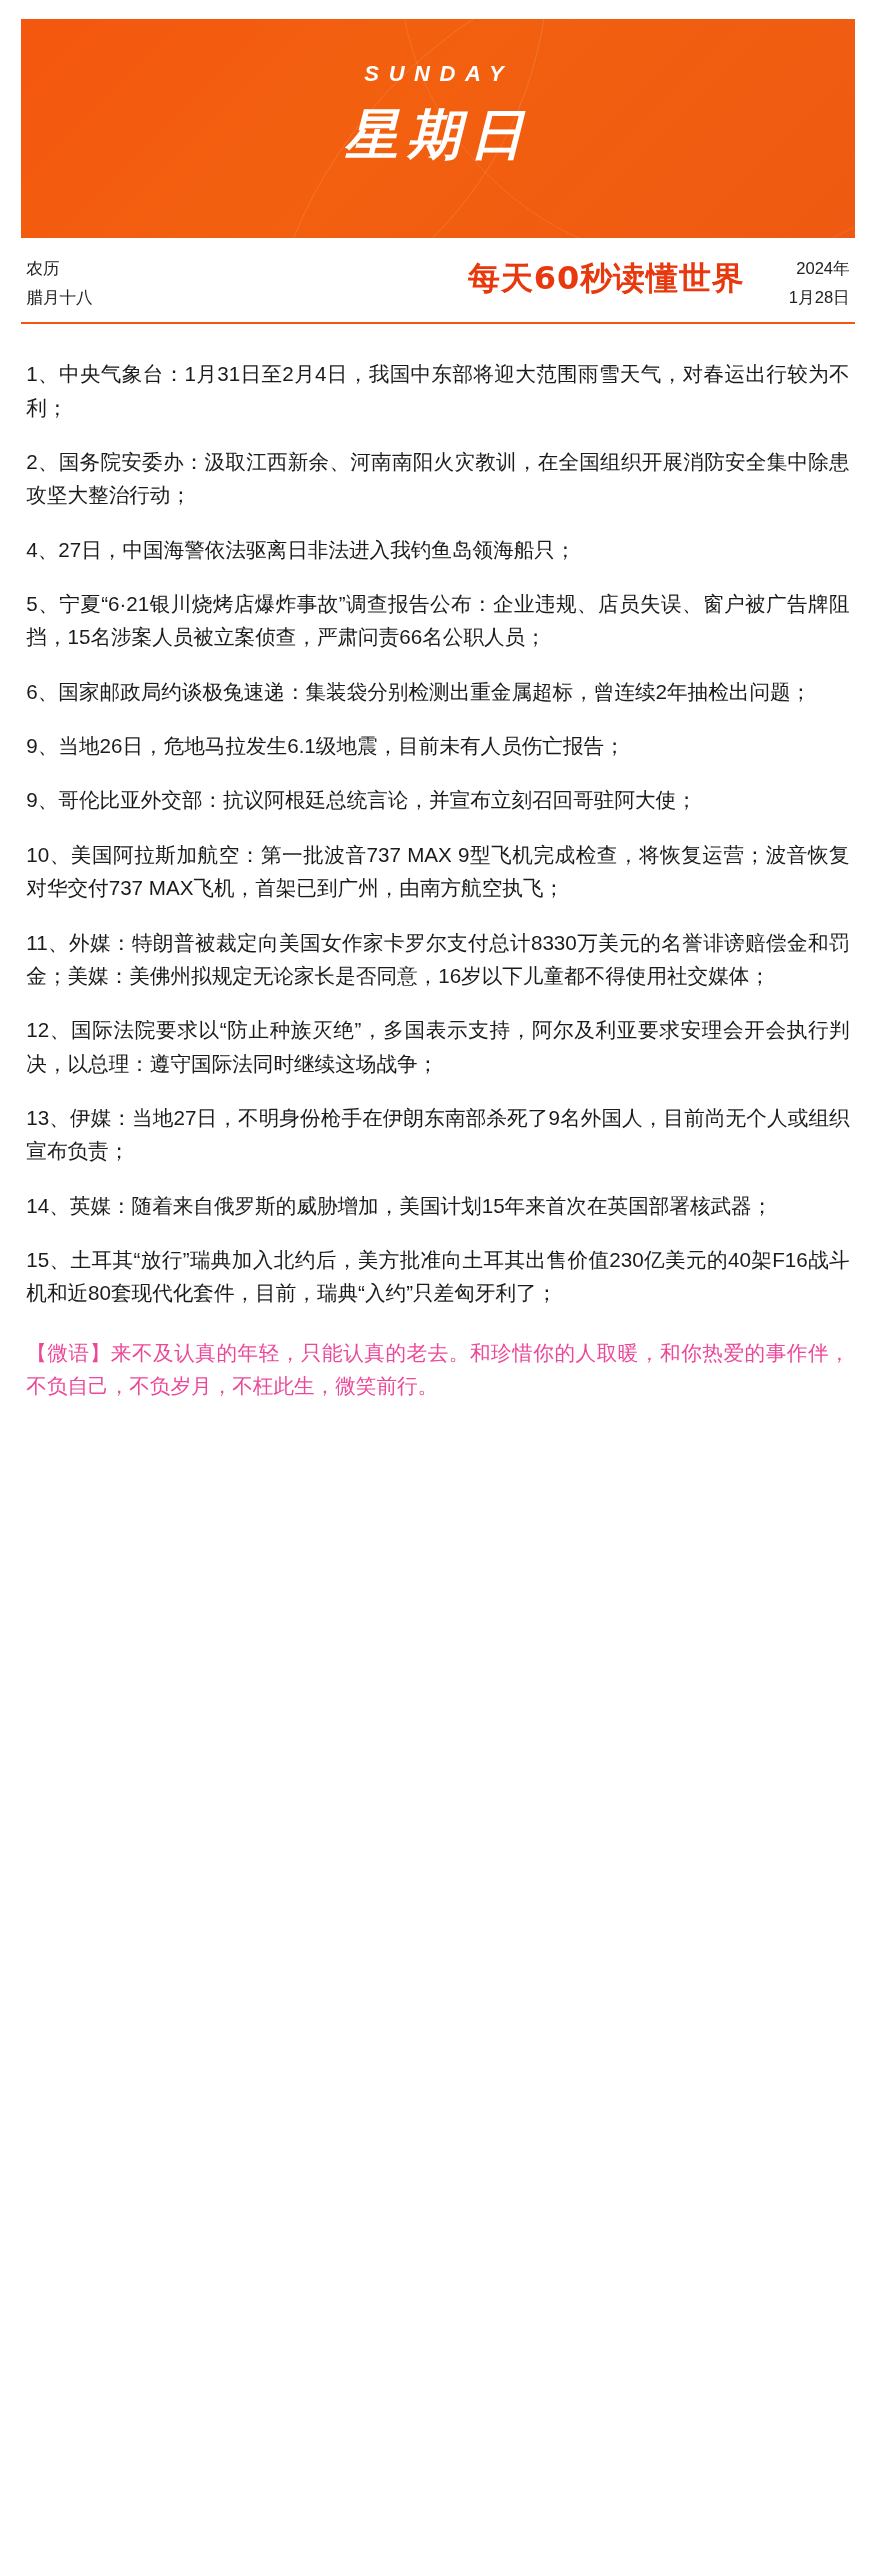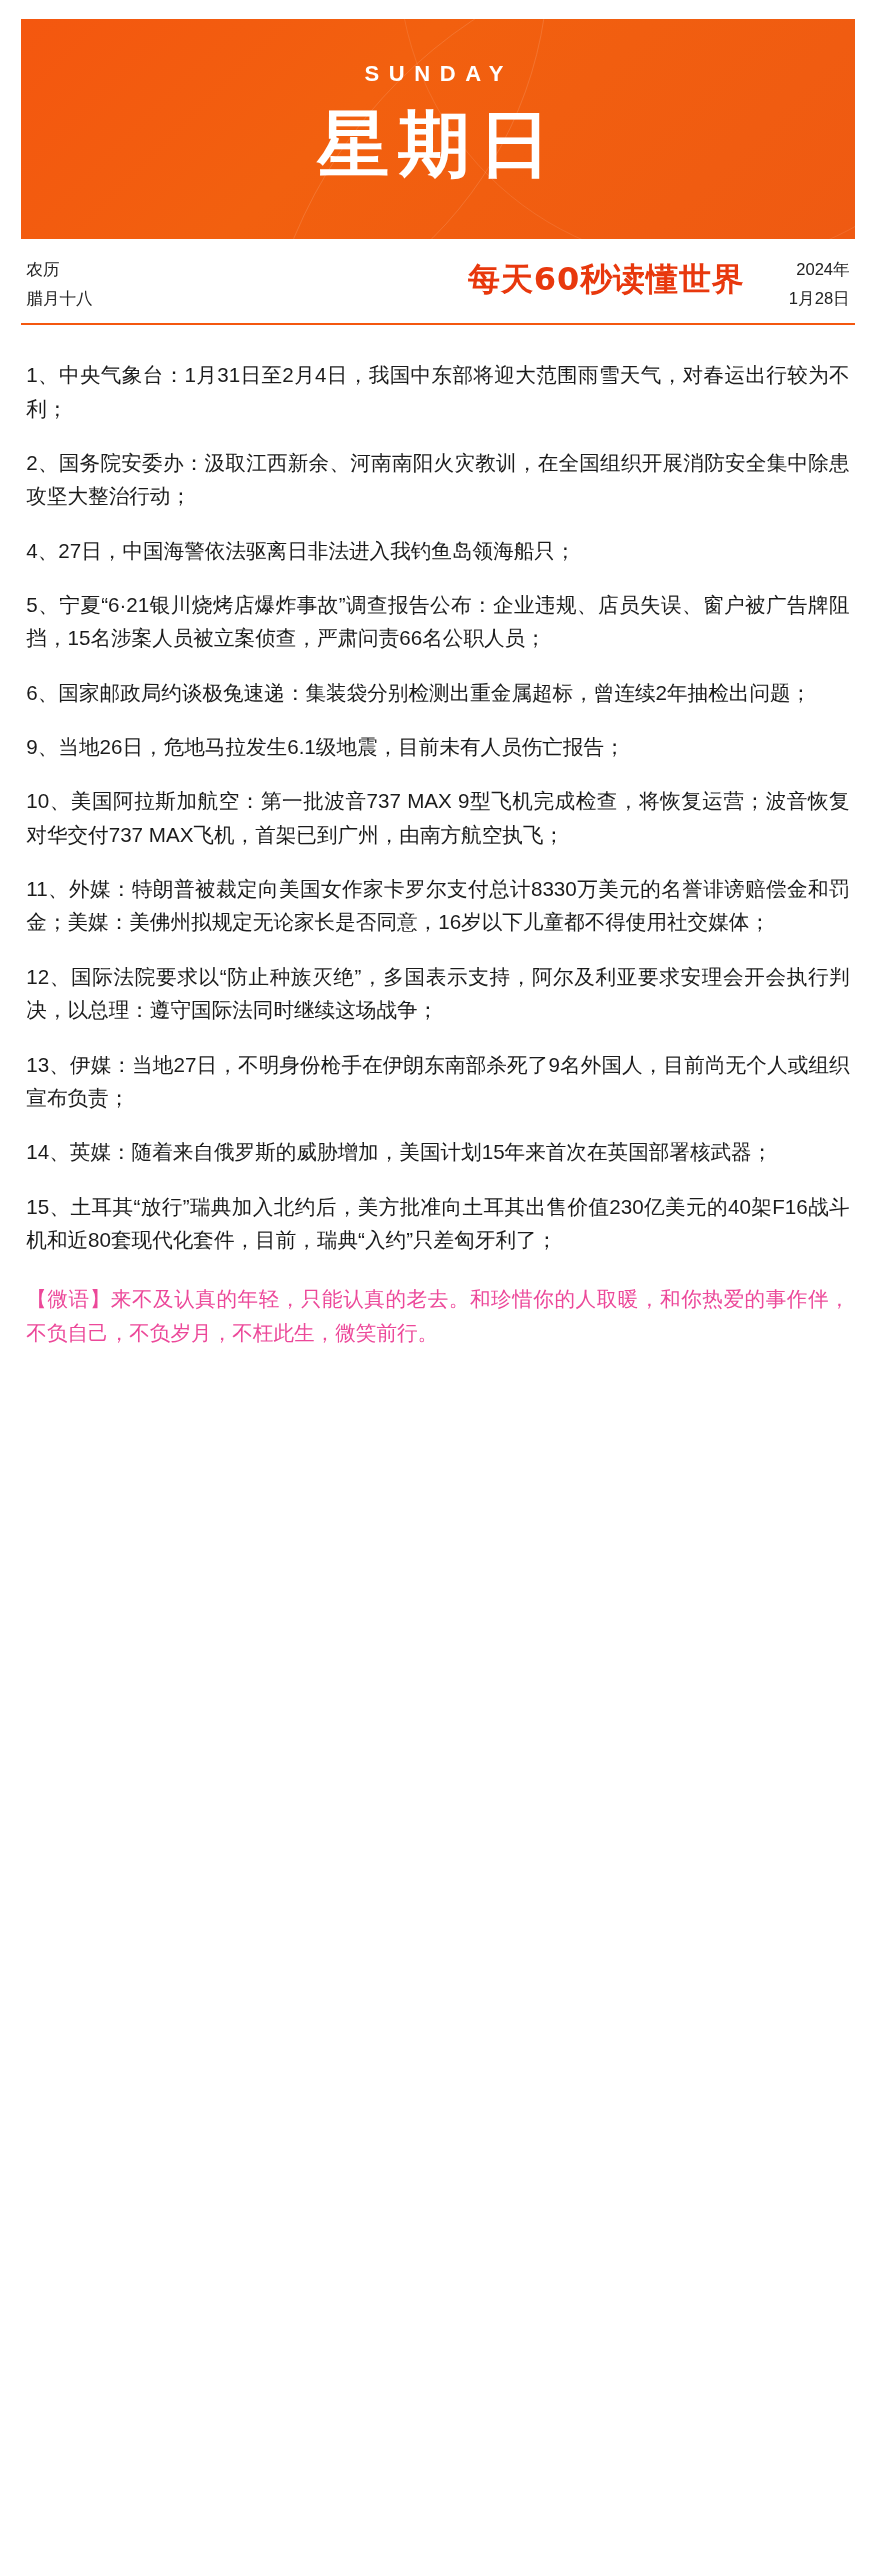--- a/index.html
+++ b/index.html
@@ -18,20 +18,21 @@
     box-sizing: border-box;
     padding: 19px 21px 16px 21px;
   }
   
   .hero {
     position: relative;
     background: linear-gradient(135deg, #f4570f 0%, #f2600f 40%, #ef5a12 100%);
     overflow: hidden;
     padding: 42px 8px 37px 0;
     text-align: center;
+    font-style: italic;
   }
   .hero .swoosh1,
   .hero .swoosh2,
   .hero .swoosh3 {
     position: absolute;
     border-radius: 50%;
     border: 1.8px solid rgba(255,255,255,0.13);
     pointer-events: none;
   }
   .hero .swoosh1 { width: 789px; height: 789px; left: -263px; top: -456px; }
@@ -42,25 +43,25 @@
     color: #ffffff;
     font-size: 22px;
     letter-spacing: 9.6px;
     font-weight: 700;
     margin: 0 0 19px 0;
     text-indent: 9.6px;
   }
   .hero-weekday-cn {
     position: relative;
     color: #ffffff;
-    font-size: 72px;
+    font-size: 54px;
     font-weight: 700;
     letter-spacing: 8.8px;
     line-height: 1.05;
-    margin: 0 0 20px 0;
+    margin: 0 0 38px 0;
     text-indent: 8.8px;
     font-family: "DejaVu Serif", "Liberation Serif", serif;
   }
   .hero-quote {
     position: relative;
     color: #ffffff;
     font-size: 21px;
     font-weight: 700;
     letter-spacing: 0.9px;
     margin: 0;
@@ -136,20 +137,21 @@
     </div>
   </div>
 
   <div class="news">
     <p class="news-item">1、中央气象台：1月31日至2月4日，我国中东部将迎大范围雨雪天气，对春运出行较为不利；</p>
     <p class="news-item">2、国务院安委办：汲取江西新余、河南南阳火灾教训，在全国组织开展消防安全集中除患攻坚大整治行动；</p>
     <p class="news-item">4、27日，中国海警依法驱离日非法进入我钓鱼岛领海船只；</p>
     <p class="news-item">5、宁夏“6·21银川烧烤店爆炸事故”调查报告公布：企业违规、店员失误、窗户被广告牌阻挡，15名涉案人员被立案侦查，严肃问责66名公职人员；</p>
     <p class="news-item">6、国家邮政局约谈极兔速递：集装袋分别检测出重金属超标，曾连续2年抽检出问题；</p>
     <p class="news-item">9、当地26日，危地马拉发生6.1级地震，目前未有人员伤亡报告；</p>
+    <p class="news-item">9、哥伦比亚外交部：抗议阿根廷总统言论，并宣布立刻召回哥驻阿大使；</p>
     <p class="news-item">10、美国阿拉斯加航空：第一批波音737 MAX 9型飞机完成检查，将恢复运营；波音恢复对华交付737 MAX飞机，首架已到广州，由南方航空执飞；</p>
     <p class="news-item">11、外媒：特朗普被裁定向美国女作家卡罗尔支付总计8330万美元的名誉诽谤赔偿金和罚金；美媒：美佛州拟规定无论家长是否同意，16岁以下儿童都不得使用社交媒体；</p>
     <p class="news-item">12、国际法院要求以“防止种族灭绝”，多国表示支持，阿尔及利亚要求安理会开会执行判决，以总理：遵守国际法同时继续这场战争；</p>
     <p class="news-item">13、伊媒：当地27日，不明身份枪手在伊朗东南部杀死了9名外国人，目前尚无个人或组织宣布负责；</p>
     <p class="news-item">14、英媒：随着来自俄罗斯的威胁增加，美国计划15年来首次在英国部署核武器；</p>
     <p class="news-item">15、土耳其“放行”瑞典加入北约后，美方批准向土耳其出售价值230亿美元的40架F16战斗机和近80套现代化套件，目前，瑞典“入约”只差匈牙利了；</p>
     <p class="footer-note">【微语】来不及认真的年轻，只能认真的老去。和珍惜你的人取暖，和你热爱的事作伴，不负自己，不负岁月，不枉此生，微笑前行。</p>
   </div>
 
 </div>

